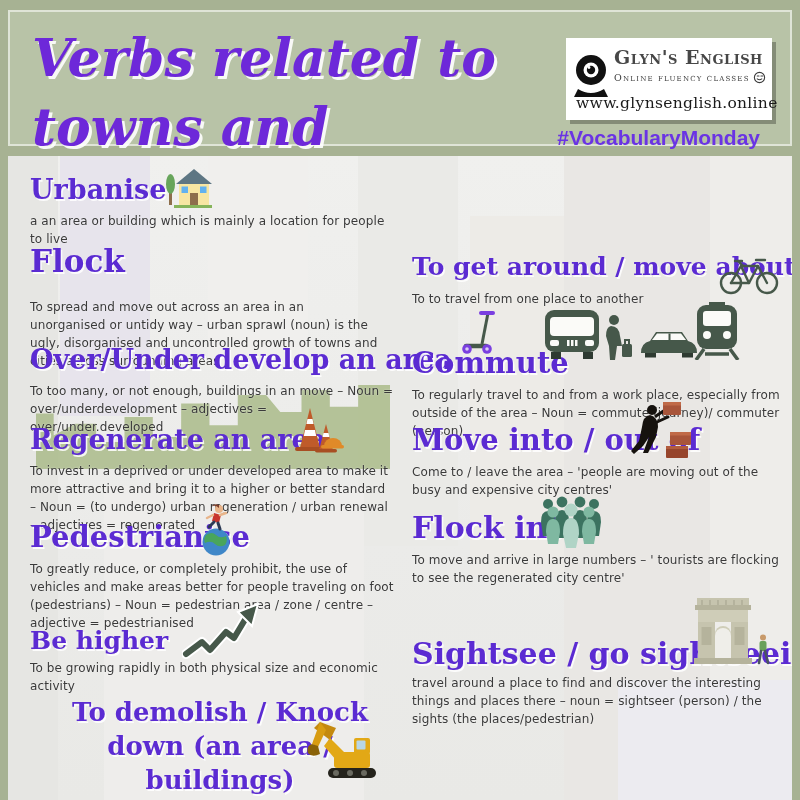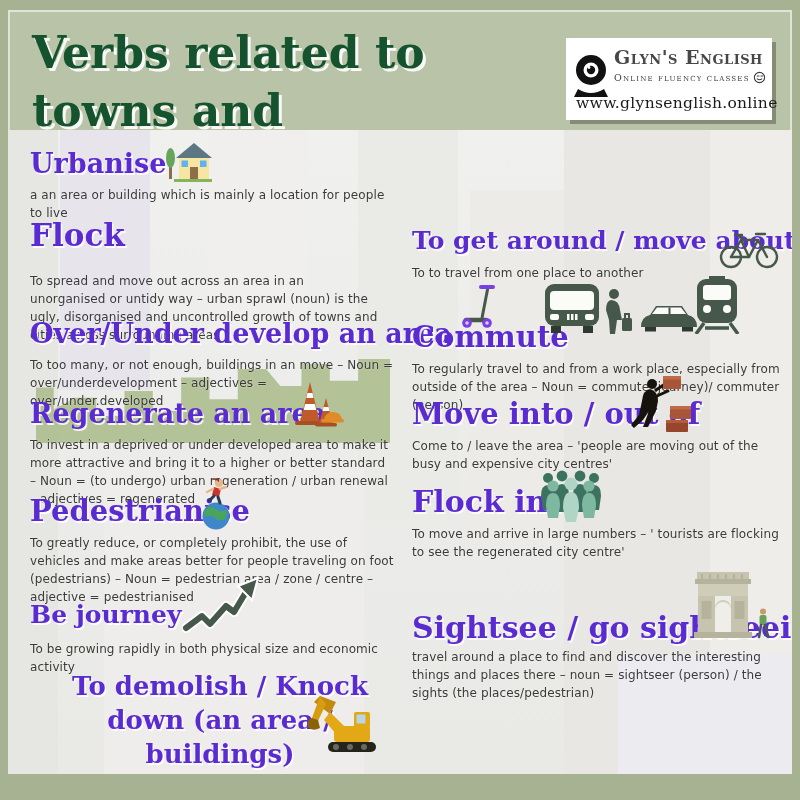--- a/index.html
+++ b/index.html
@@ -1,37 +1,37 @@
 <!DOCTYPE html>
 <html><head>
 <meta charset="utf-8">
 <style>
   html,body{margin:0;padding:0;}
   body{width:800px;height:800px;overflow:hidden;background:#a7b293;font-family:"DejaVu Sans",sans-serif;}
   #poster{position:relative;width:800px;height:800px;}
   
   #header{position:absolute;left:8px;top:10px;width:784px;height:136px;background:#b8c3a7;
           box-shadow:inset 0 0 0 2px rgba(255,255,255,.55);}
-  #title{position:absolute;left:24px;top:14px;width:540px;color:#14532d;
-         font-family:"DejaVu Serif",serif;font-weight:bold;font-size:44px;line-height:1.32;
-         text-shadow:3px 3px 0 rgba(255,255,255,.9);}
+  #title{position:absolute;left:24px;top:14px;width:540px;color:#6d28d9;
+         font-family:"DejaVu Serif",serif;font-weight:bold;font-size:52px;line-height:1.32;
+         text-shadow:3px 3px 0 rgba(255,255,255,.9);font-style:italic;}
   #logo-card{position:absolute;left:558px;top:28px;width:206px;height:82px;background:#ffffff;
              box-shadow:4px 4px 0 rgba(90,95,80,.55);}
   #logo-cam{position:absolute;left:7px;top:16px;}
   #logo-texts{position:absolute;left:48px;top:9px;width:155px;}
   #logo-name{font-family:"DejaVu Serif",serif;font-variant:small-caps;font-weight:bold;
              font-size:19px;color:#474747;letter-spacing:.5px;line-height:1.1;}
   #logo-tagline{font-family:"DejaVu Serif",serif;font-variant:small-caps;font-size:9.5px;
                 color:#3d3d3d;letter-spacing:1.2px;margin-top:3px;display:flex;align-items:center;gap:3px;}
   #logo-site{position:absolute;left:10px;top:56px;width:190px;font-family:"DejaVu Serif",serif;
              font-size:15.5px;color:#1b1b1b;letter-spacing:.3px;}
   #hashtag{position:absolute;right:32px;top:116px;font-size:21px;font-weight:bold;color:#6a33e4;
            font-family:"Liberation Sans",sans-serif;}
   
-  #content{position:absolute;left:8px;top:130px;width:784px;height:644px;
+  #content{position:absolute;left:8px;top:156px;width:784px;height:644px;
            background:linear-gradient(180deg,#f0f0ee 0%,#ebebe9 60%,#e9e9e6 100%);overflow:hidden;}
   .bldg{position:absolute;pointer-events:none;}
   .win{background-image:
         repeating-linear-gradient(90deg,rgba(60,60,70,.05) 0 5px,transparent 5px 12px),
         repeating-linear-gradient(0deg,rgba(60,60,70,.05) 0 4px,transparent 4px 11px);}
   .winp{background-image:
         repeating-linear-gradient(90deg,rgba(115,85,190,.10) 0 6px,transparent 6px 14px),
         repeating-linear-gradient(0deg,rgba(115,85,190,.10) 0 5px,transparent 5px 13px);}
   
   .entry{position:absolute;}
@@ -115,22 +115,22 @@
       <div class="term" style="font-size:27px;">Regenerate an area</div>
       <div class="desc">To invest in a deprived or under developed area  to  make it more attractive and bring it to a higher or better standard  – Noun = (to undergo) urban regeneration / urban renewal – adjectives = regenerated</div>
     </div>
 
     <div class="entry" style="left:22px;top:364px;width:364px;">
       <div class="term" style="font-size:29px;">Pedestrianise</div>
       <div class="desc">To greatly reduce, or completely prohibit, the use of vehicles and make areas better for people traveling on foot (pedestrians) – Noun = pedestrian area / zone / centre – adjective = pedestrianised</div>
     </div>
 
     <div class="entry" style="left:22px;top:470px;width:366px;">
-      <div class="term" style="font-size:25px;">Be journey</div>
-      <div class="desc" style="margin-top:10px;">To be growing rapidly in both physical size and economic activity</div>
+      <div class="term" style="font-size:25px;">Be higher</div>
+      <div class="desc" style="margin-top:3px;">To be growing rapidly in both physical size and economic activity</div>
     </div>
 
     <div class="entry" style="left:22px;top:540px;width:380px;">
       <div class="term wrap" style="font-size:26px;line-height:1.3;">To demolish / Knock down (an area / buildings)</div>
       <div class="desc" style="margin-top:2px;width:300px;">To intentionally destroy and remove a building or structure</div>
     </div>
 
     <div class="entry" style="left:404px;top:96px;width:378px;">
       <div class="term" style="font-size:25px;">To get around / move about</div>
       <div class="desc" style="margin-top:8px;">To to travel from one place to another</div>

